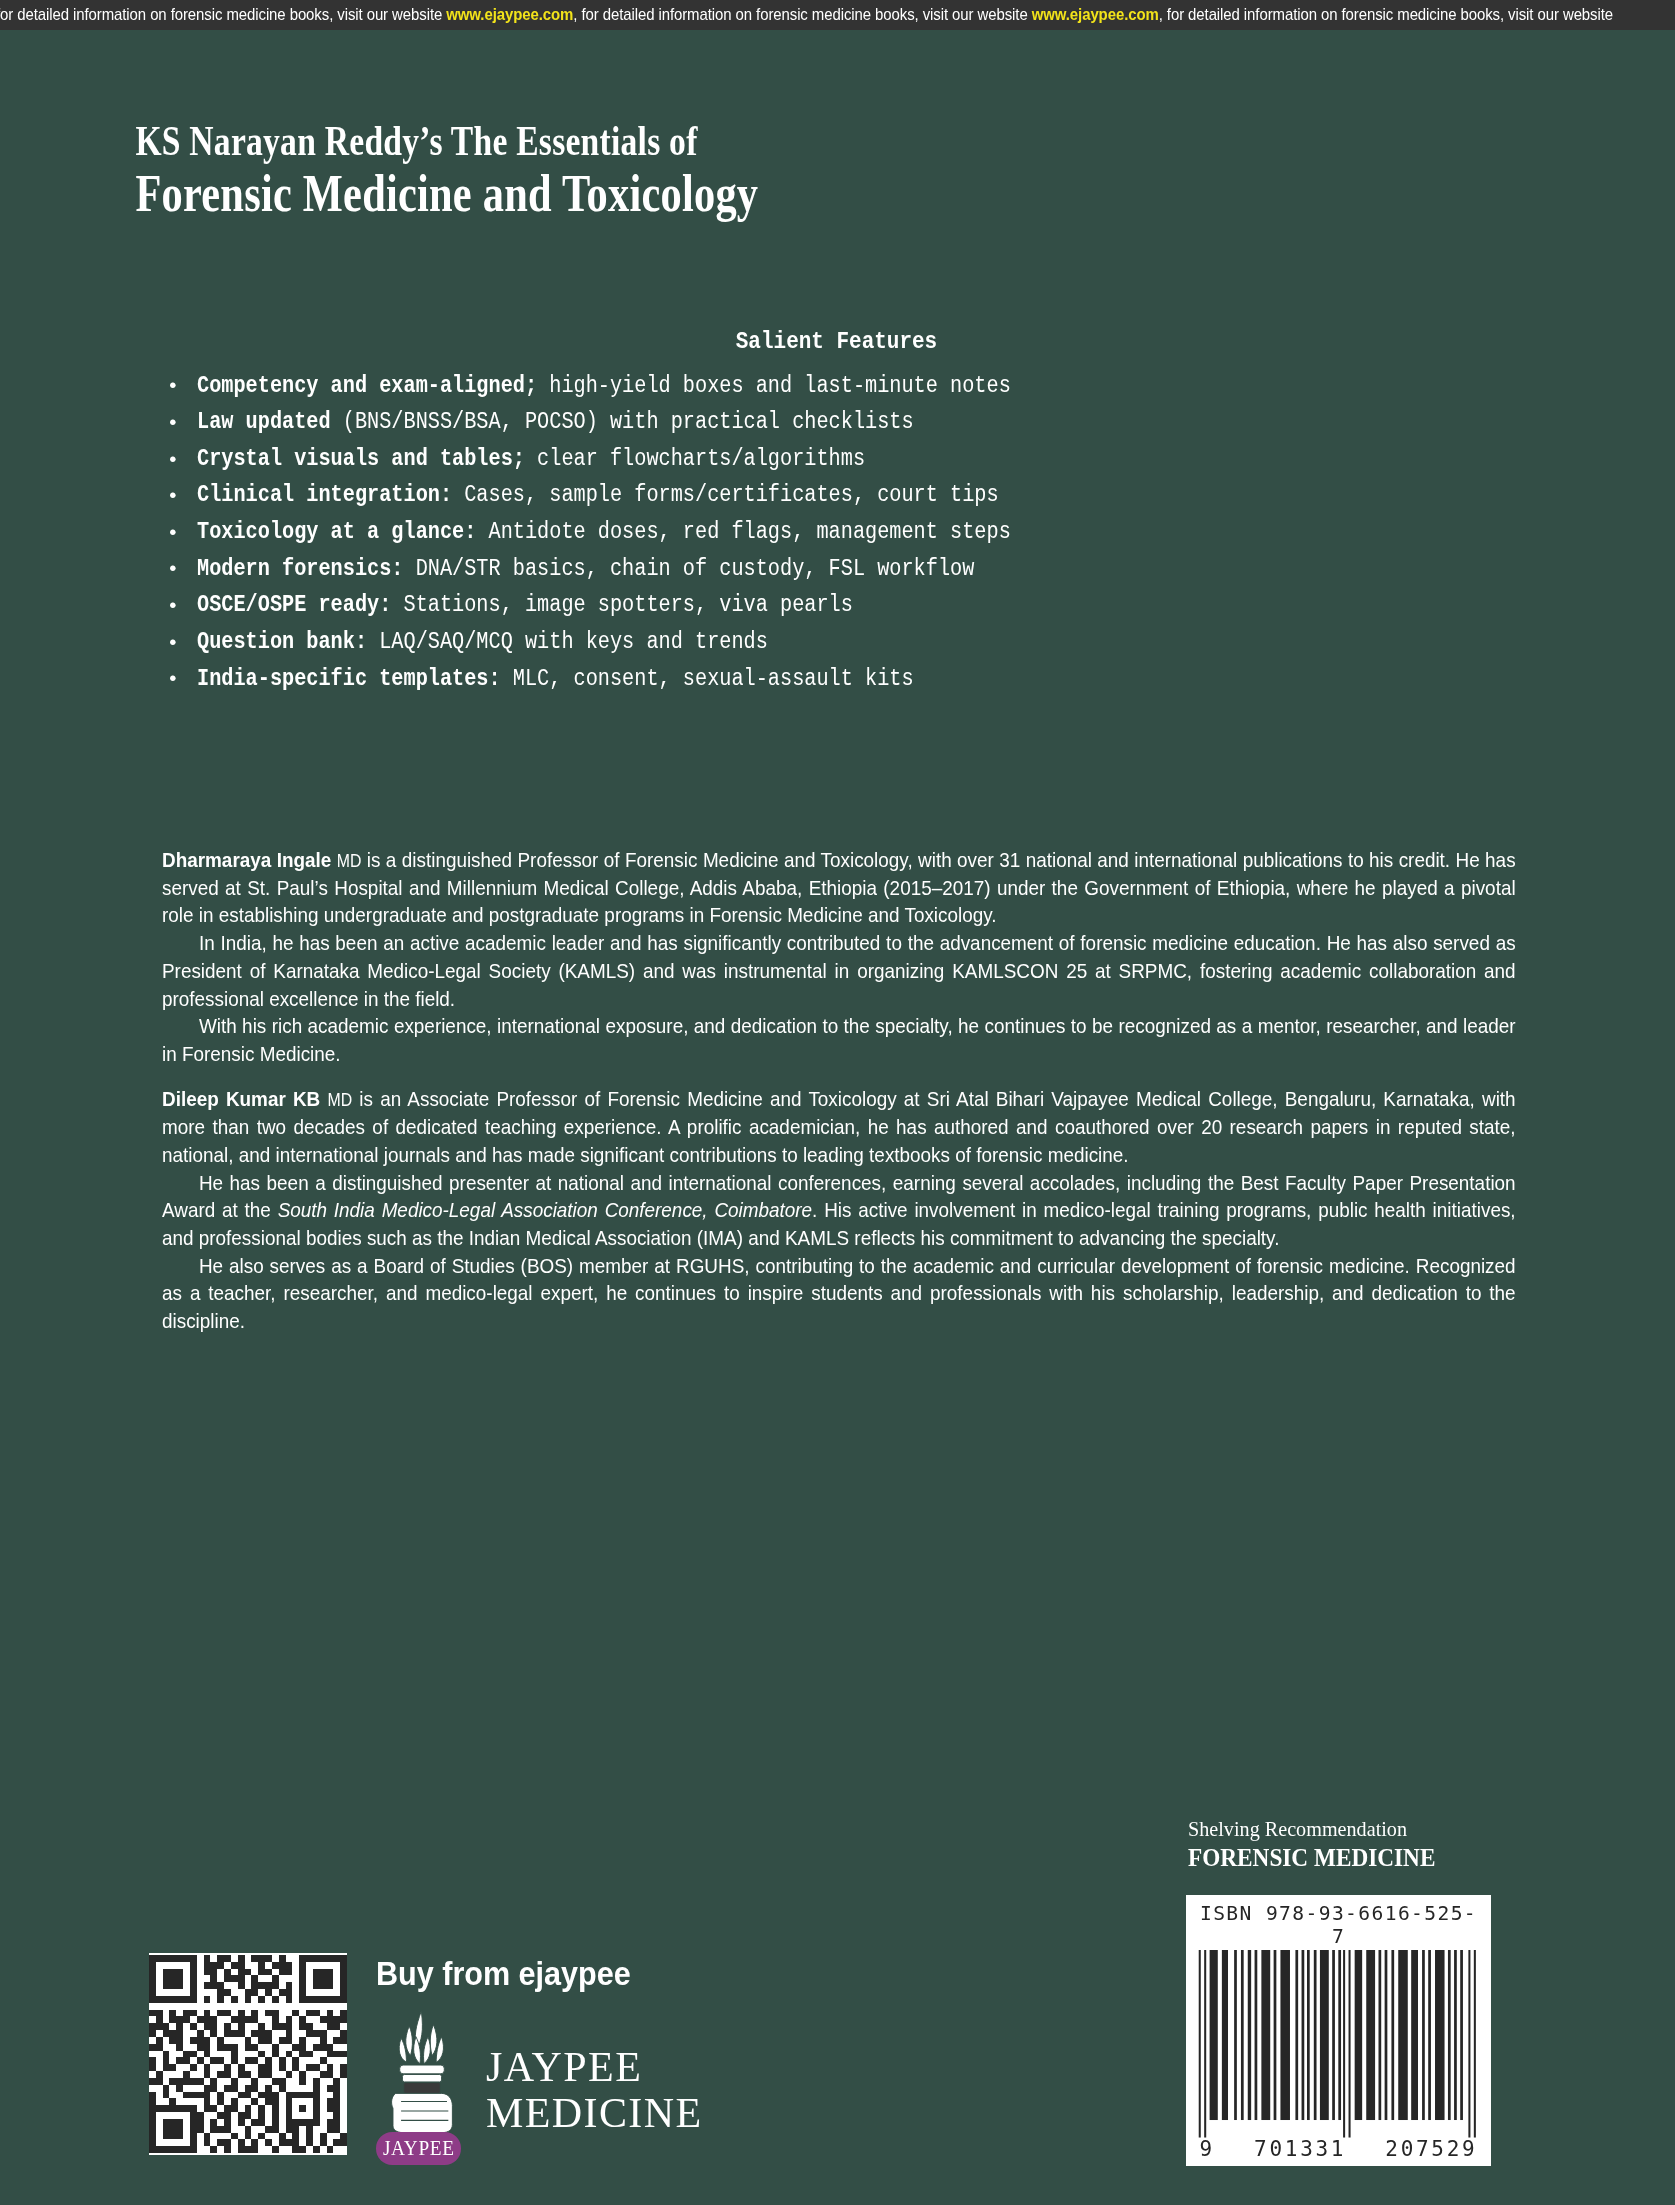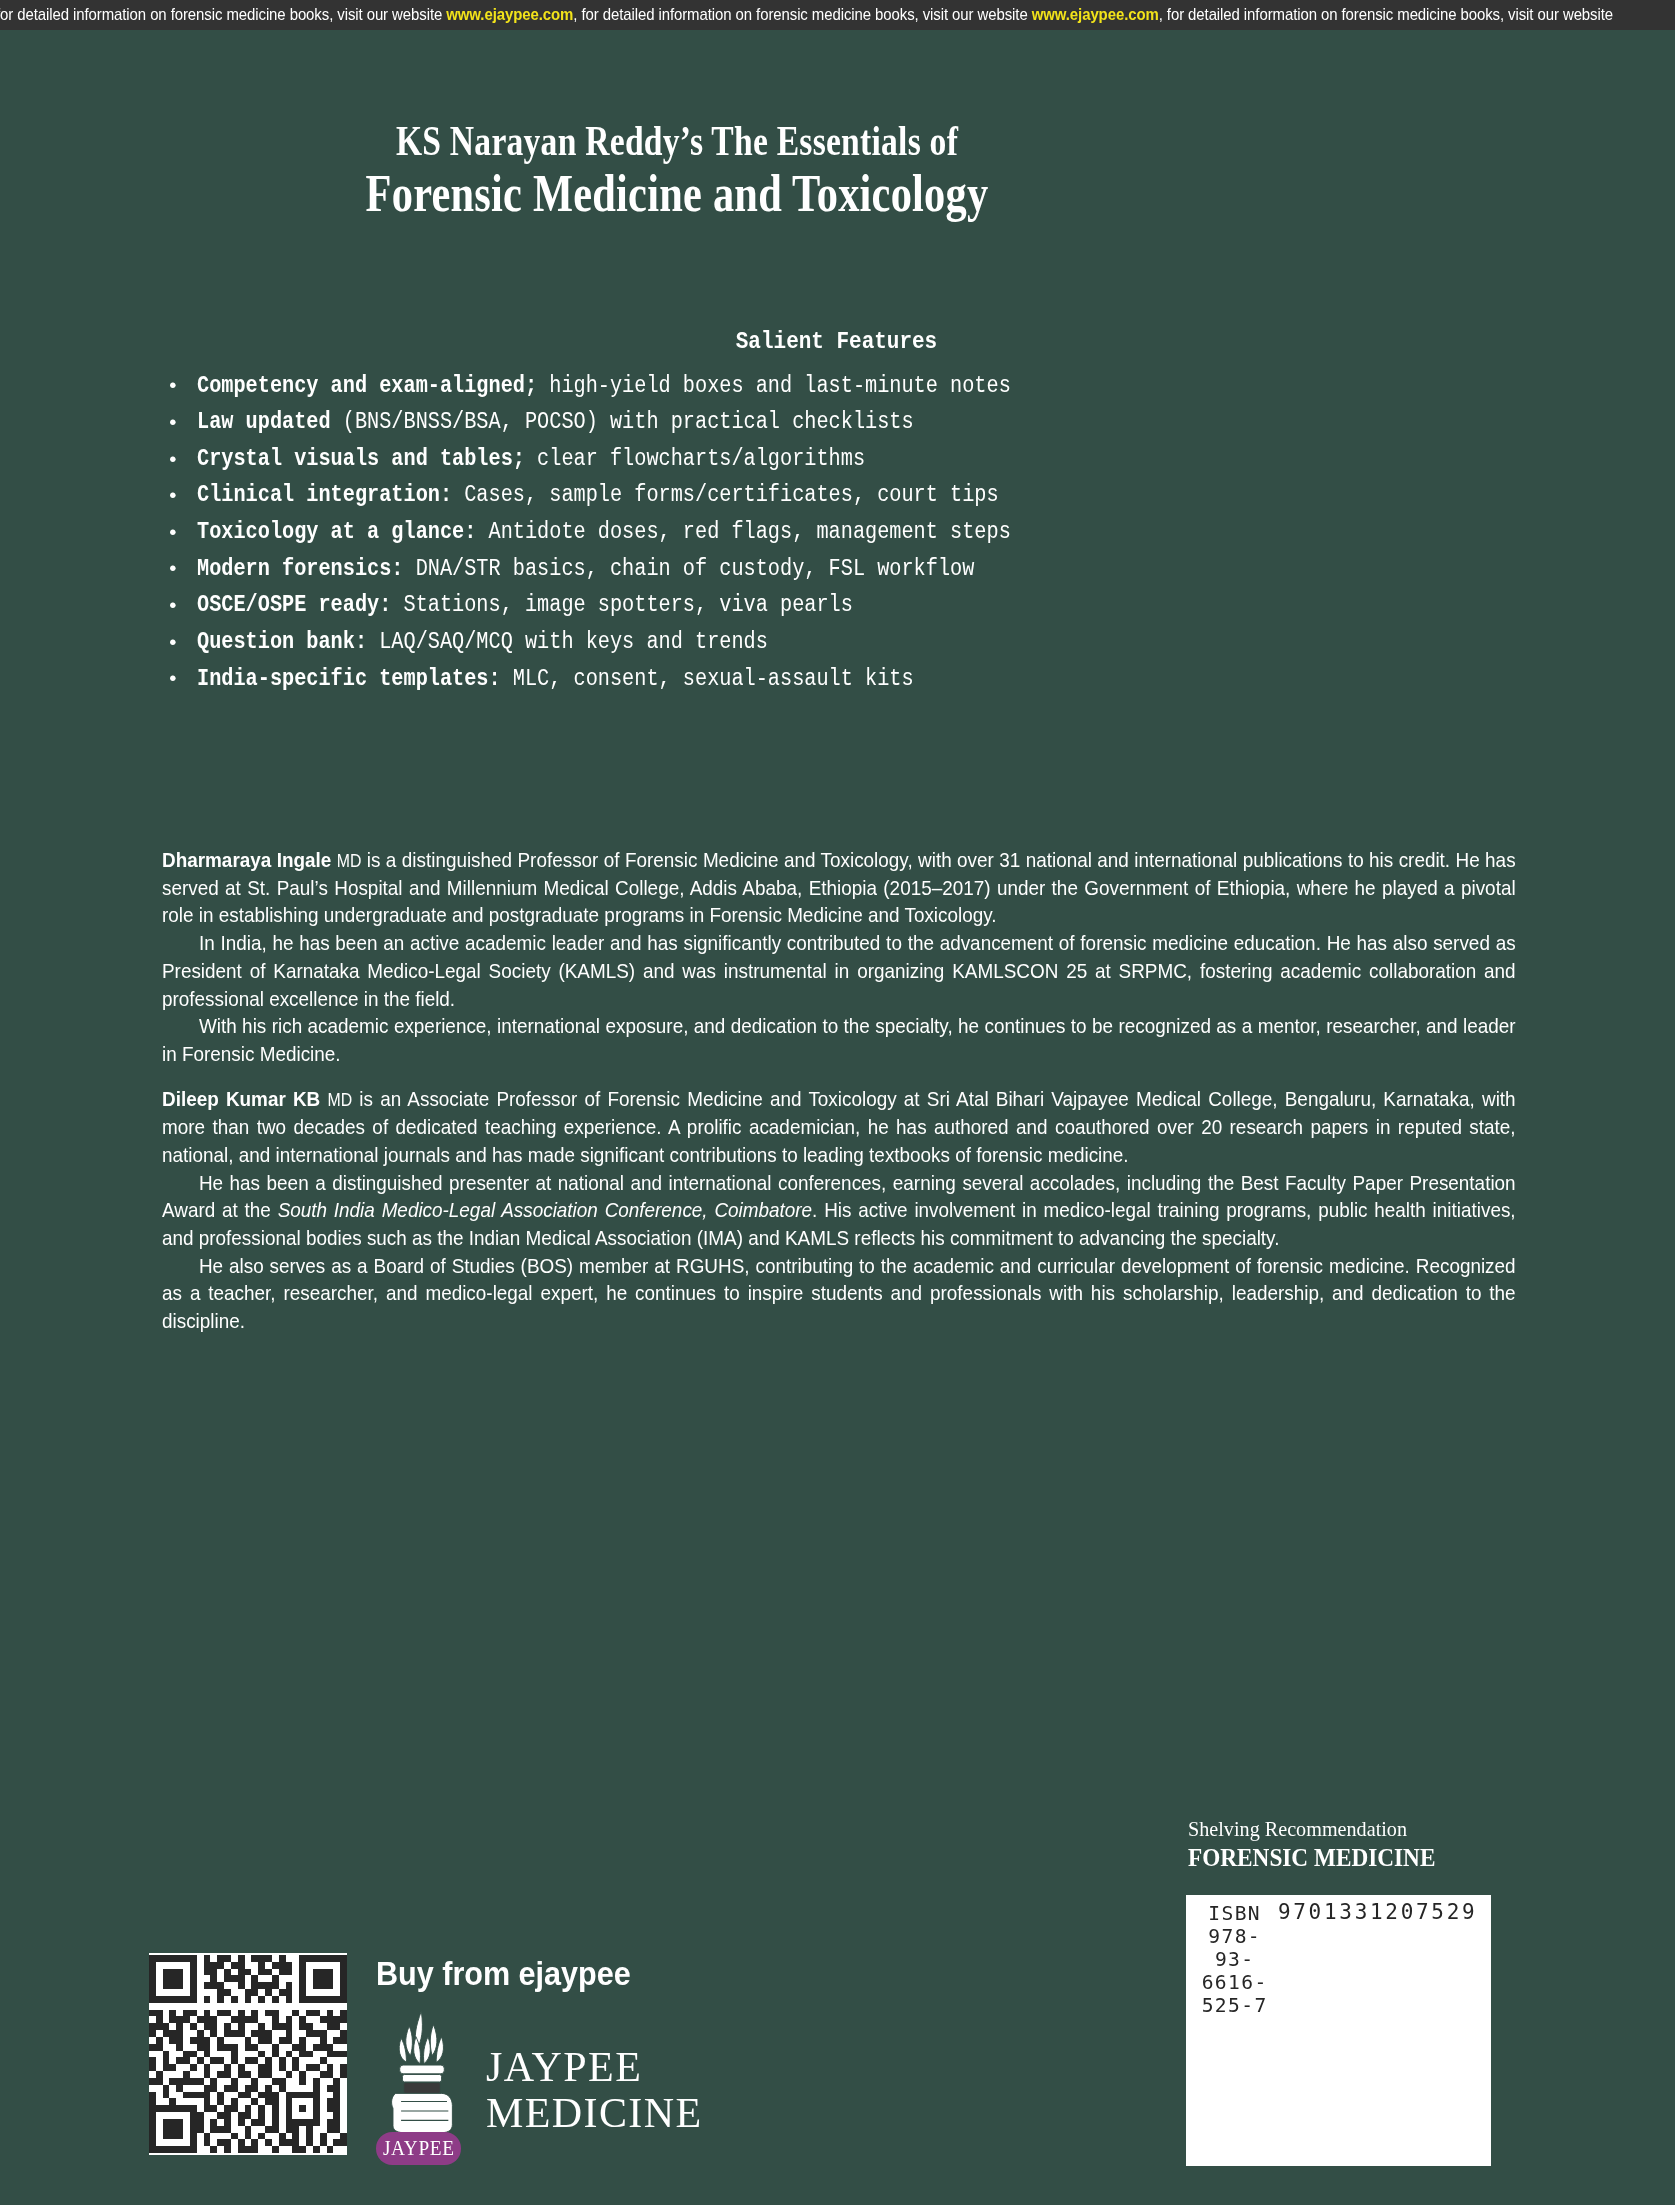--- a/index.html
+++ b/index.html
@@ -23,21 +23,21 @@
     font-size:17px;font-weight:700;letter-spacing:-0.1px;
     transform:scaleX(0.88);transform-origin:left center;
     margin-left:-4.1px;
   }
   #top-banner .bnr .lnk{color:#F2E31A;}
   #top-banner .bnr .txt{color:#ffffff;font-weight:400;}
 
   
   #title-block{
     position:absolute;top:120px;left:0;width:1354px;
-    text-align:center;
+    text-align:left;
   }
   #title-line1{
     font-family:"Liberation Serif", serif;
     font-weight:700;
     font-size:42px;
     line-height:1.0;
     letter-spacing:0.3px;
     transform:scaleX(0.80);
     color:#ffffff;
   }
@@ -110,21 +110,21 @@
     font-size:25px;font-weight:700;letter-spacing:0px;line-height:1.2;
     transform:scaleX(0.93);transform-origin:left center;
     margin-top:1.4px;
   }
 
   
   #barcode-box{
     position:absolute;left:1186px;top:1895px;
     width:305px;height:271px;
     background:#ffffff;
-    display:flex;flex-direction:row;
+    display:flex;flex-direction:column;
     padding:6.8px 9.5px 5.4px 9.5px;
     box-sizing:border-box;
   }
   #barcode-isbn{
     color:#262626;
     font-family:"DejaVu Sans Mono", monospace;
     font-size:19.6px;letter-spacing:1.4px;
     text-align:center;
     margin-bottom:2.7px;
   }

